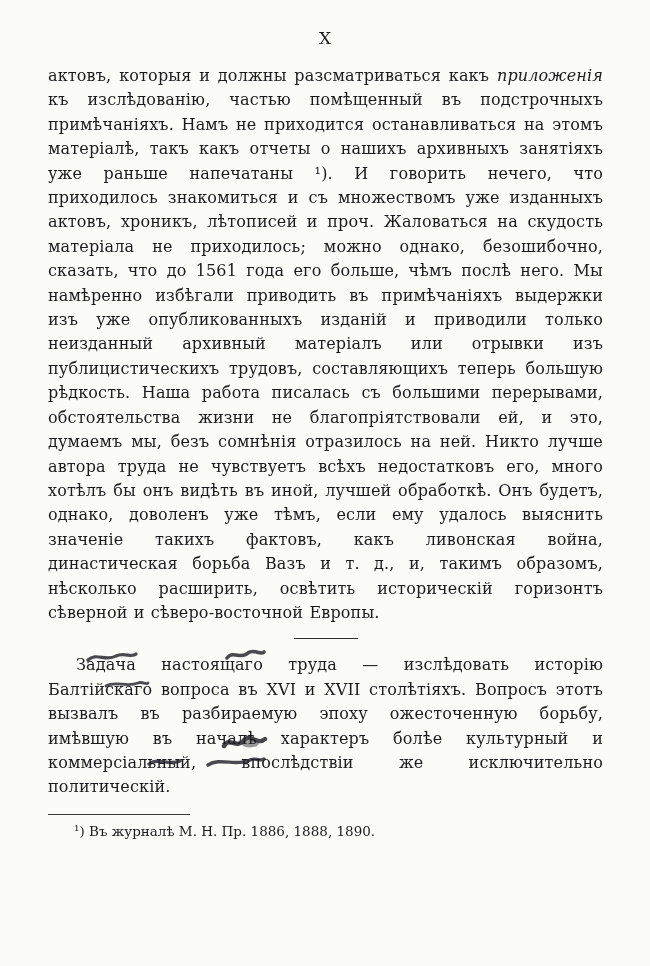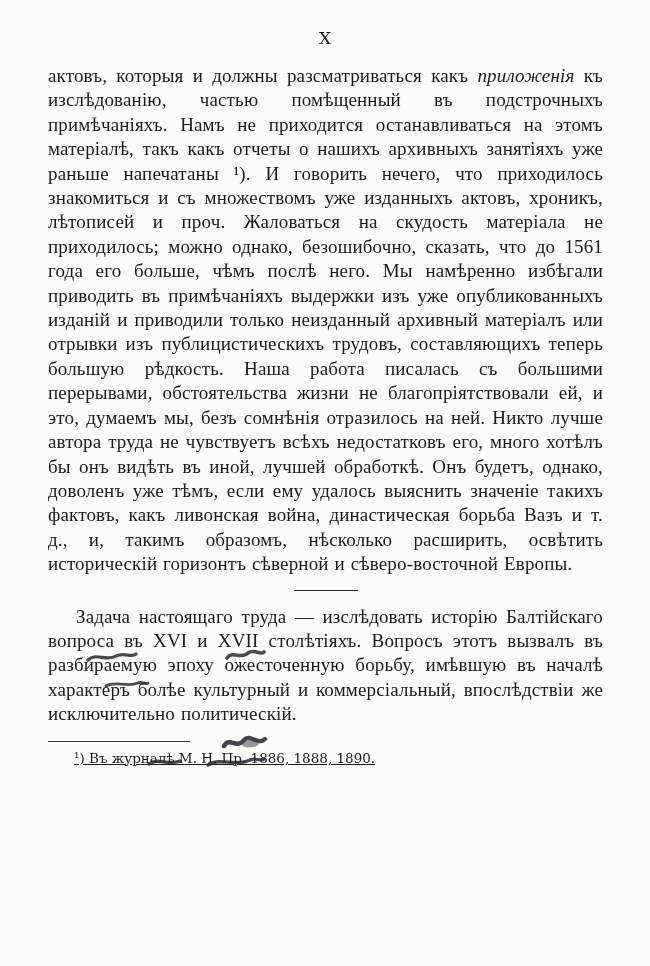--- a/index.html
+++ b/index.html
@@ -22,38 +22,36 @@
     padding: 28px 47px 0 48px;
   }
   .page-number {
     text-align: center;
     font-size: 17px;
     letter-spacing: 1px;
     margin-bottom: 16px;
   }
   .para {
     margin: 0;
-    font-size: 19px;
+    font-size: 16px;
     line-height: 24.4px;
     text-align: justify;
     letter-spacing: 0.15px;
     word-spacing: 1px;
-    font-family: Liberation Serif, serif;
   }
   .para.indent { text-indent: 28px; }
   .para em { font-style: italic; }
   .section-rule {
     width: 64px;
     border: 0;
     border-top: 1.5px solid #2e2e2e;
     margin: 13px auto 14px auto;
   }
   .footnote-area {
     margin-top: 14px;
-    text-decoration: underline;
   }
   .footnote-rule {
     width: 142px;
     border: 0;
     border-top: 1px solid #3a3a3a;
     margin: 0 0 7px 0;
   }
   .footnote {
     font-size: 13.5px;
     line-height: 19px;

